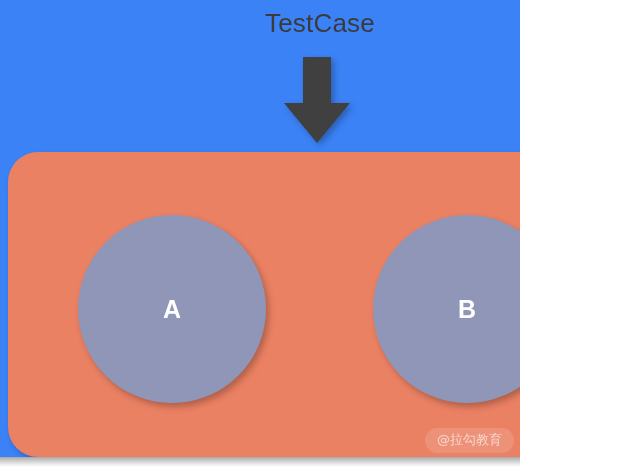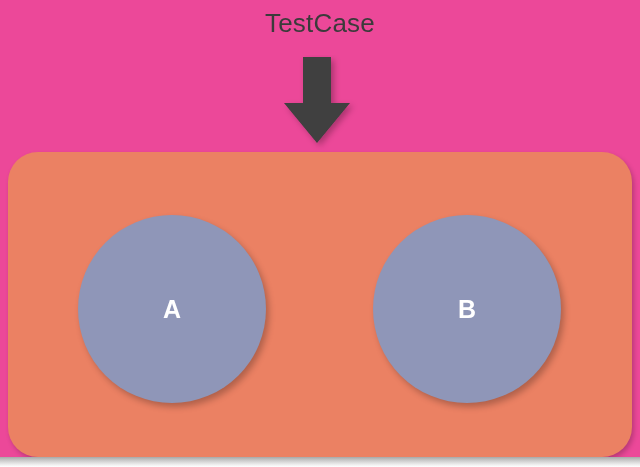--- a/index.html
+++ b/index.html
@@ -2,23 +2,23 @@
 <html><head>
 <meta charset="utf-8">
 <style>
   html, body {
     margin: 0;
     padding: 0;
     background: #ffffff;
   }
   #canvas {
     position: relative;
-    width: 640px;
+    width: 520px;
     height: 467px;
-    background: #ec4899;
+    background: #3b82f6;
     overflow: hidden;
     font-family: "Liberation Sans", "DejaVu Sans", sans-serif;
   }
 
   
   #title {
     position: absolute;
     left: 0;
     top: 8px;
     width: 640px;
@@ -125,16 +125,17 @@
   <div id="container-box"></div>
 
   <div id="circle-a" class="node-circle">
     <span class="node-label">A</span>
   </div>
 
   <div id="circle-b" class="node-circle">
     <span class="node-label">B</span>
   </div>
 
+  <div id="watermark">@拉勾教育</div>
 
   <div id="bottom-strip"></div>
 
 </div>
 
 </body></html>

